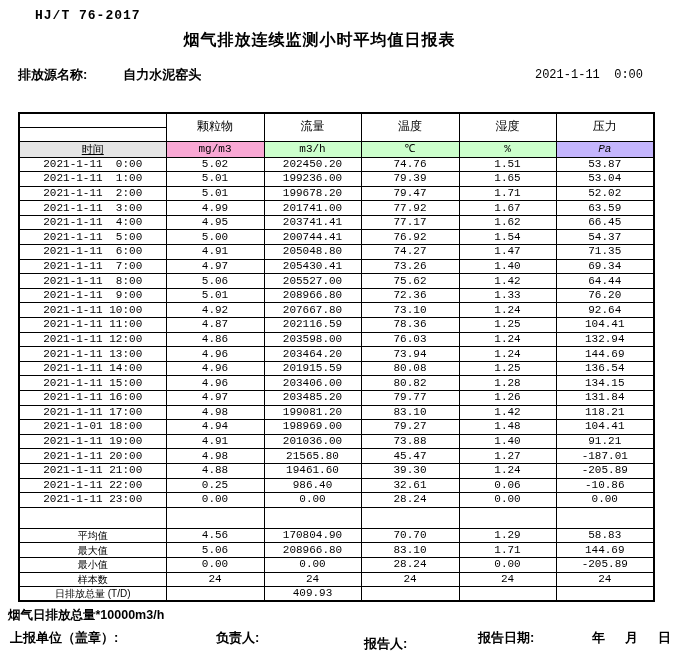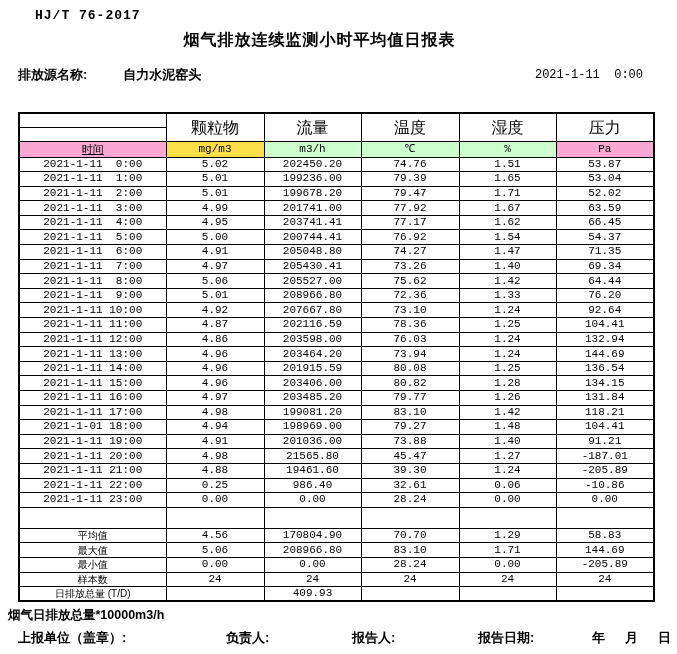--- a/index.html
+++ b/index.html
@@ -11,34 +11,34 @@
            font-family:"Liberation Sans","DejaVu Sans",sans-serif; letter-spacing:1px; }
   .src-row { position:absolute; left:18px; top:66px; font-size:13px; font-weight:bold;
              font-family:"Liberation Sans","DejaVu Sans",sans-serif; }
   .src-row .src-name { margin-left:36px; }
   .hdr-date { position:absolute; top:68px; right:34px; font-size:12px; white-space:pre; }
 
   table.report { position:absolute; left:18px; top:112px; width:635px; border-collapse:collapse;
                  table-layout:fixed; border:2px solid #000; }
   table.report td, table.report th { border:1px solid #000; padding:0; text-align:center; vertical-align:middle;
                  font-weight:normal; font-size:11px; line-height:13px; height:14.6px; white-space:pre; overflow:hidden; }
-  table.report thead th { font-size:16px; font-family:Liberation Serif, serif; }
+  table.report thead th { font-size:12px; font-family:Liberation Mono, monospace; }
   table.report tr.split-row td { height:14px; }
   table.report tr.unit-row td { height:16px; font-size:11px; }
   table.report tr.spacer-row td { height:21px; }
   table.report .cjk { font-family:"Liberation Sans","DejaVu Sans",sans-serif; font-size:10px; }
 
   .foot-note { position:absolute; left:8px; top:607px; font-size:12.5px; font-weight:bold;
                font-family:"Liberation Sans","DejaVu Sans",sans-serif; }
   .foot-line { position:absolute; left:0; top:629px; width:677px; height:18px; font-size:13px; font-weight:bold;
                font-family:"Liberation Sans","DejaVu Sans",sans-serif; }
   .foot-line span { position:absolute; white-space:nowrap; }
-  .fl-unit { left:18px; }
-  .fl-resp { left:226px;text-align:right; }
-  .fl-rep  { left:352px; }
+  .fl-unit { left:10px; }
+  .fl-resp { left:216px;text-align:right; }
+  .fl-rep  { left:364px;margin-top:6px; }
   .fl-date { left:478px;text-align:right; }
   .fl-year { left:592px; }
   .fl-month{ left:625px; }
   .fl-day  { left:658px; }
 </style>
 </head>
 <body>
 
 <div class="std-code">HJ/T  76-2017</div>
 <div class="title">烟气排放连续监测小时平均值日报表</div>
@@ -62,26 +62,26 @@
       <th rowspan="2">颗粒物</th>
       <th rowspan="2">流量</th>
       <th rowspan="2">温度</th>
       <th rowspan="2">湿度</th>
       <th rowspan="2">压力</th>
     </tr>
     <tr class="split-row">
       <td></td>
     </tr>
     <tr class="unit-row">
-      <td class="cjk" style="background: #f9a8d4; text-decoration: underline;">时间</td>
-      <td style="background: #fde047;">mg/m3</td>
+      <td class="cjk" style="background: #e5e5e5; text-decoration: underline;">时间</td>
+      <td style="background: #f9a8d4;">mg/m3</td>
       <td style="background: rgb(204, 255, 204); margin-left: 44px;">m3/h</td>
       <td style="background: rgb(204, 255, 204);">℃</td>
       <td style="background: rgb(204, 255, 204);">%</td>
-      <td style="background: #f9a8d4;">Pa</td>
+      <td style="background: #c4b5fd; font-style: italic;">Pa</td>
     </tr>
   </thead>
   <tbody id="data-rows">
       <tr>
         <td>2021-1-11  0:00</td>
         <td>5.02</td>
         <td>202450.20</td>
         <td>74.76</td>
         <td>1.51</td>
         <td>53.87</td>

